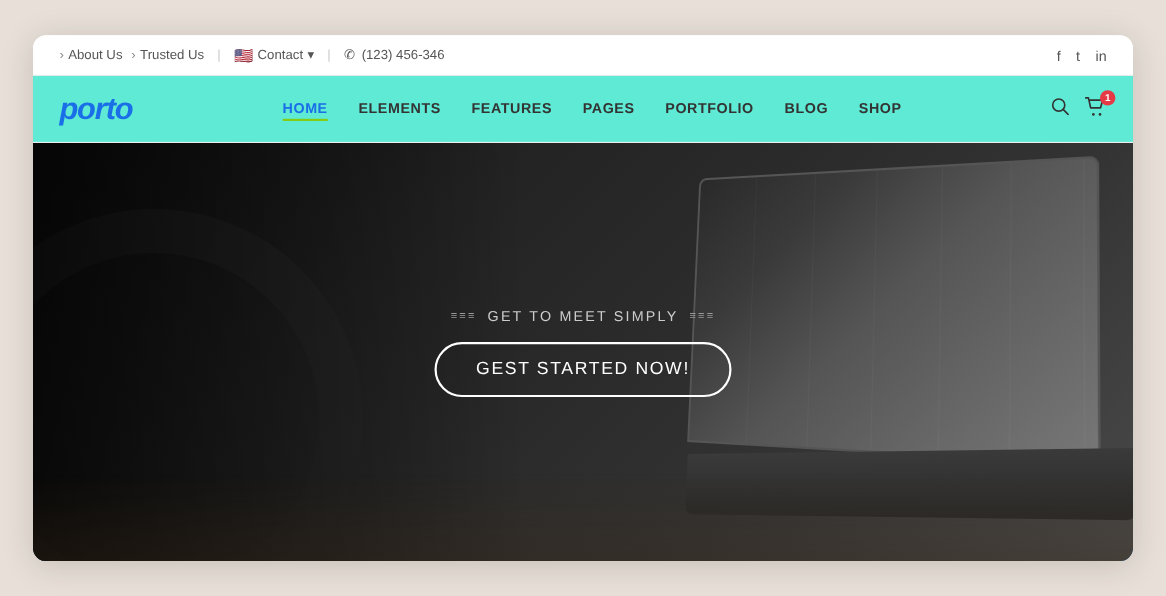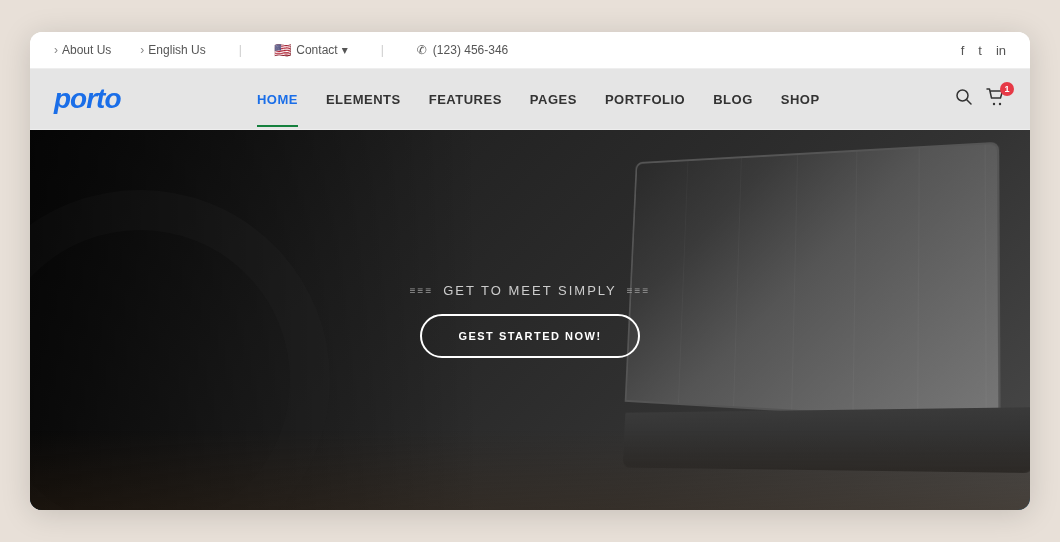--- a/index.html
+++ b/index.html
@@ -27,21 +27,21 @@
       align-items: center;
       justify-content: space-between;
       padding: 10px 24px;
       border-bottom: 1px solid #eee;
       background: #fff;
     }
 
     .top-bar-left {
       display: flex;
       align-items: center;
-      gap: 29px;
+      gap: 8px;
       font-size: 12px;
       color: #555;
     }
 
     .top-bar-left a {
       color: #555;
       text-decoration: none;
       display: flex;
       align-items: center;
       gap: 4px;
@@ -90,21 +90,21 @@
       cursor: pointer;
       text-decoration: none;
     }
 
     
     .nav-bar {
       display: flex;
       align-items: center;
       justify-content: space-between;
       padding: 14px 24px;
-      background: #e5e5e5;
+      background: #5eead4;
       border-bottom: 1px solid #eee;
     }
 
     .logo {
       font-size: 28px;
       font-weight: 700;
       color: #1a6ee8;
       font-style: italic;
       letter-spacing: -1px;
     }
@@ -120,22 +120,22 @@
       font-size: 13px;
       font-weight: 600;
       color: #333;
       text-decoration: none;
       letter-spacing: 0.5px;
       text-transform: uppercase;
     }
 
     .nav-links li a.active {
       color: #1a6ee8;
-      border-bottom: 2px solid #15803d;
-      padding-bottom: 18px;
+      border-bottom: 2px solid #84cc16;
+      padding-bottom: 2px;
     }
 
     .nav-actions {
       display: flex;
       align-items: center;
       gap: 14px;
     }
 
     .search-icon-btn {
       cursor: pointer;
@@ -285,22 +285,22 @@
       line-height: 1.7;
       margin-bottom: 32px;
     }
 
     .hero-cta {
       display: inline-block;
       padding: 14px 36px;
       border: 2px solid #fff;
       border-radius: 50px;
       color: #fff;
-      font-size: 11px;
-      font-weight: 700;
+      font-size: 16px;
+      font-weight: 400;
       letter-spacing: 1.5px;
       text-transform: uppercase;
       text-decoration: none;
       cursor: pointer;
       background: transparent;
       transition: background 0.2s;
     }
 
     
     .wood-hint {
@@ -323,21 +323,21 @@
     }
   </style>
 </head>
 <body>
 
 <div class="browser-window">
 
   <div class="top-bar">
     <div class="top-bar-left">
       <a href="#">About Us</a>
-      <a href="#">English Us</a>
+      <a href="#">Trusted Us</a>
       <span class="separator">|</span>
       <div class="lang-selector">
         <span class="flag">🇺🇸</span>
         <span>Contact</span>
         <span>▾</span>
       </div>
       <span class="separator">|</span>
       <div class="phone">
         <span>✆</span>
         <span>(123) 456-346</span>

